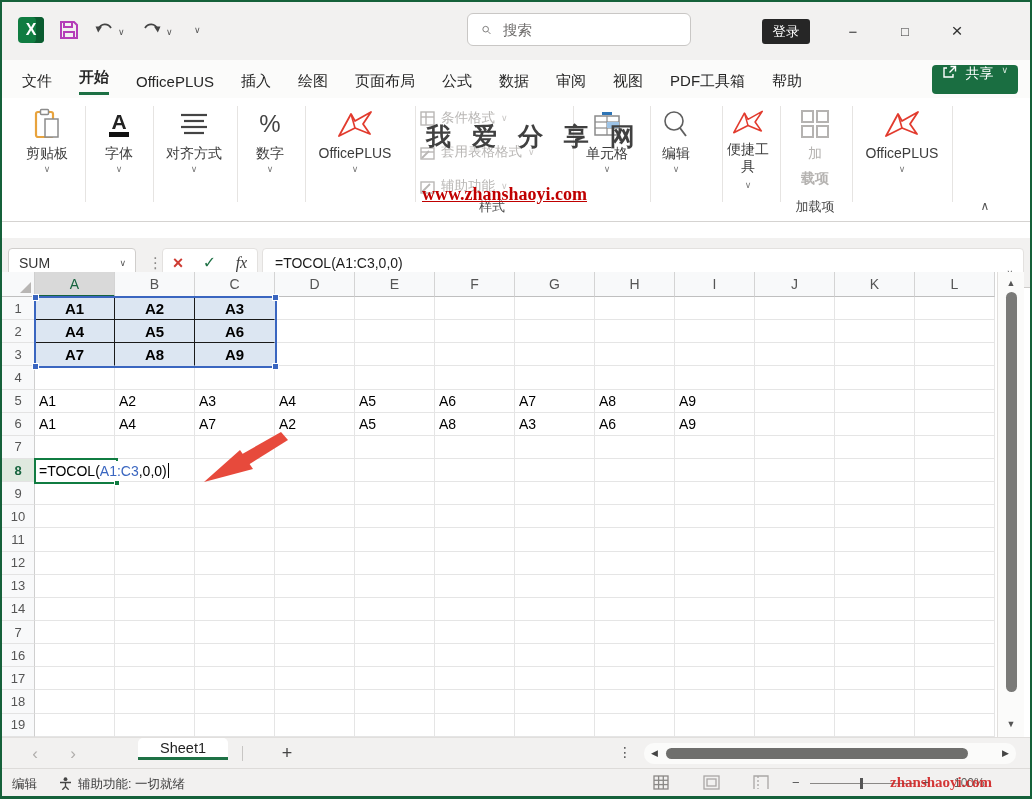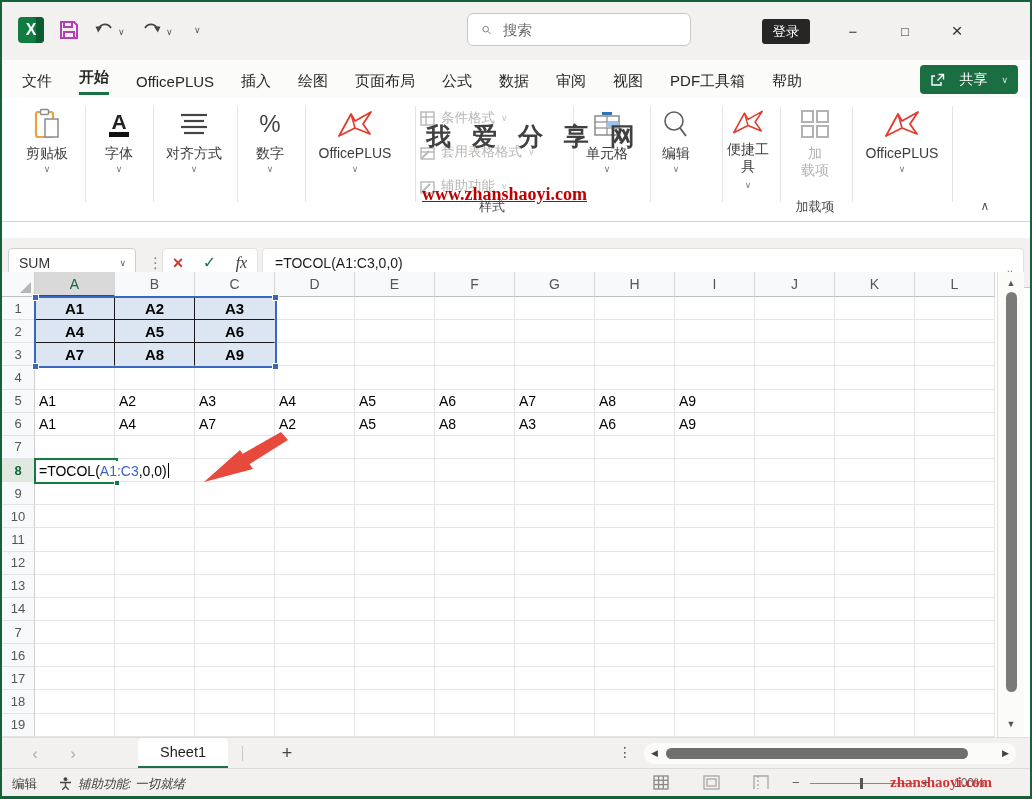--- a/index.html
+++ b/index.html
@@ -26,21 +26,21 @@
            color:#fff; border:none; border-radius:3px; font-size:13.5px; font-family:inherit; }
   .wctl { position:absolute; top:0; width:50px; height:58px; display:flex; align-items:center;
           justify-content:center; color:#333; }
 
   
   .tabrow { position:absolute; left:0; top:58px; width:1028px; height:38px; background:#fbfbfa; }
   .tabs { position:absolute; left:20px; top:0; height:38px; display:flex; gap:27px; align-items:center; }
   .rtab { font-size:15px; color:#262626; white-space:nowrap; padding-top:4px; }
   .rtab.active { font-weight:700; border-bottom:3px solid #1d7044; padding-bottom:5px; }
   .sharebtn { position:absolute; right:12px; top:5px; height:29px; padding:0 10px; background:#1a6e41;
-              border-radius:4px; color:#fff; display:flex; align-items:center; gap:14px; font-size:14px; }
+              border-radius:4px; color:#fff; display:flex; align-items:flex-start; gap:8px; font-size:14px; }
   .sharebtn .chev { color:#d7e8dd; }
 
   
   .ribbon { position:absolute; left:0; top:96px; width:1028px; height:124px; background:#fff;
             border-bottom:1px solid #d5d3d1; }
   .rbtn { position:absolute; top:6px; text-align:center; color:#3c3c3c; }
   .rbtn .ric { height:40px; display:flex; align-items:center; justify-content:center; }
   .rbtn .rlb { font-size:14px; margin-top:1px; line-height:17px; }
   .rbtn .chev { display:block; margin-top:2px; color:#777; }
   .rbtn.gray { color:#b5b3b1; }
@@ -118,21 +118,21 @@
   .vscroll { position:absolute; left:995px; top:270px; width:27px; height:465px; background:#fbfbfa;
              border-left:1px solid #e1dfdd; }
   .vscroll .arr { position:absolute; left:0; width:100%; text-align:center; font-size:9px; color:#555; }
   .vthumb { position:absolute; left:8px; top:20px; width:11px; height:400px; background:#7a7a78; border-radius:6px; }
 
   
   .sheetbar { position:absolute; left:0; top:735px; width:1028px; height:31px; background:#f2f1f0;
               border-top:1px solid #e1dfdd; }
   .snav { position:absolute; top:0; height:31px; width:30px; display:flex; align-items:center;
           justify-content:center; color:#b0aeac; font-size:17px; }
-  .sheettab { position:absolute; left:136px; top:0; width:90px; height:31px; background:#fff;
+  .sheettab { position:absolute; left:136px; top:0; width:90px; height:22px; background:#fff;
               border-bottom:3px solid #1e7145; border-radius:5px 5px 0 0; display:flex;
               align-items:center; justify-content:center; font-size:14.5px; color:#1f1f1f; }
   .tabdiv { position:absolute; left:240px; top:8px; width:1px; height:15px; background:#c8c6c4; }
   .addsheet { position:absolute; left:268px; top:0; width:34px; height:31px; display:flex; align-items:center;
               justify-content:center; font-size:18px; color:#444; }
   .sdots { position:absolute; left:616px; top:6px; color:#555; font-size:14px; }
   .hscroll { position:absolute; left:642px; top:5px; width:372px; height:21px; background:#fbfbfa; border-radius:10px; }
   .hscroll .arr { position:absolute; top:5px; font-size:9px; color:#444; }
   .hthumb { position:absolute; left:22px; top:5px; width:302px; height:11px; background:#6f6f6d; border-radius:6px; }
 
@@ -355,21 +355,21 @@
         <svg width="30" height="30" viewBox="0 0 30 30">
             <g fill="none" stroke="#b5b3b1" stroke-width="2">
               <rect x="2" y="2" width="11" height="11"></rect>
               <rect x="17" y="2" width="11" height="11"></rect>
               <rect x="2" y="17" width="11" height="11"></rect>
               <rect x="17" y="17" width="11" height="11"></rect>
             </g>
           </svg>
       </div>
       <div class="rlb">加</div>
-      <div class="rlb" style="margin-top:0;">载项</div>
+      <div class="rlb" style="margin-top:8px;font-weight:bold;">载项</div>
     </div>
     <div class="glabel" style="left:773px;width:80px;">加载项</div>
 
     <div class="rbtn" style="left:853px;width:94px;">
       <div class="ric">
         <svg width="36" height="28" viewBox="0 0 36 28">
             <path d="M2 26 L14 4 L18 11 L34 2 L26 14 L33 24 L18 18 Z" fill="none" stroke="#e23b2e" stroke-width="1.8" stroke-linejoin="round"></path>
             <path d="M14 4 L18 18" stroke="#e23b2e" stroke-width="1.6" fill="none"></path>
           </svg>
       </div>
@@ -745,21 +745,21 @@
   </div>
 
   <div class="statusbar">
     <span class="st" style="left:10px;">编辑</span>
     <span class="st" style="left:57px;top:8px;">
       <svg width="13" height="13" viewBox="0 0 13 13">
           <circle cx="6.5" cy="2.2" r="1.9" fill="#444"></circle>
           <path d="M1 5.5 h11 M6.5 5 v4.5 M6.5 9.5 l-3.2 3.3 M6.5 9.5 l3.2 3.3" stroke="#444" stroke-width="1.3" fill="none"></path>
         </svg>
     </span>
-    <span class="st" style="left:76px;font-style:italic;">辅助功能: 一切就绪</span>
+    <span class="st" style="left:76px;">辅助功能: 一切就绪</span>
 
     <span class="sicon" style="left:648px;">
       <svg width="16" height="15" viewBox="0 0 16 15">
           <g stroke="#8a8886" stroke-width="1.3" fill="none">
             <rect x="1" y="1" width="14" height="13"></rect>
             <line x1="1" y1="5.3" x2="15" y2="5.3"></line>
             <line x1="1" y1="9.6" x2="15" y2="9.6"></line>
             <line x1="5.6" y1="1" x2="5.6" y2="14"></line>
             <line x1="10.3" y1="1" x2="10.3" y2="14"></line>
           </g>

